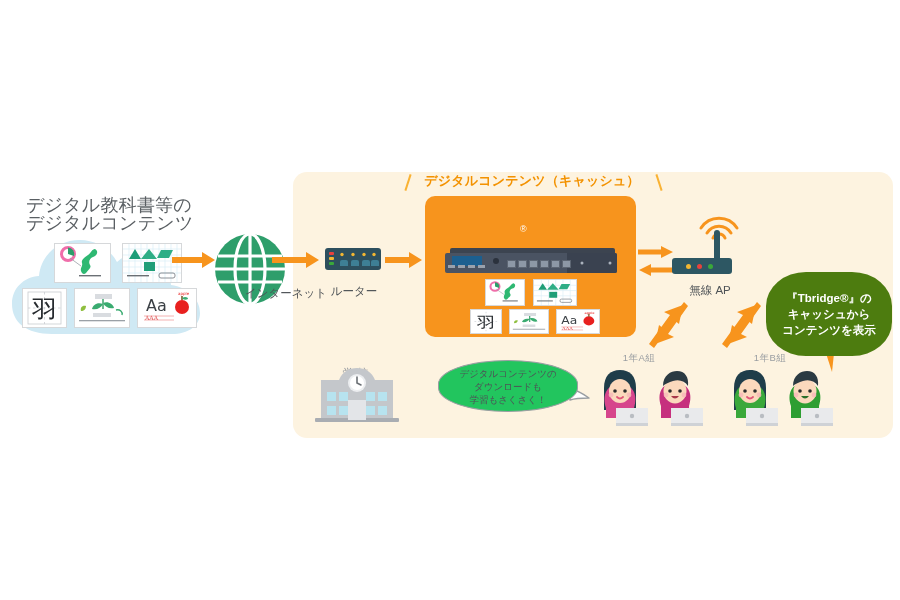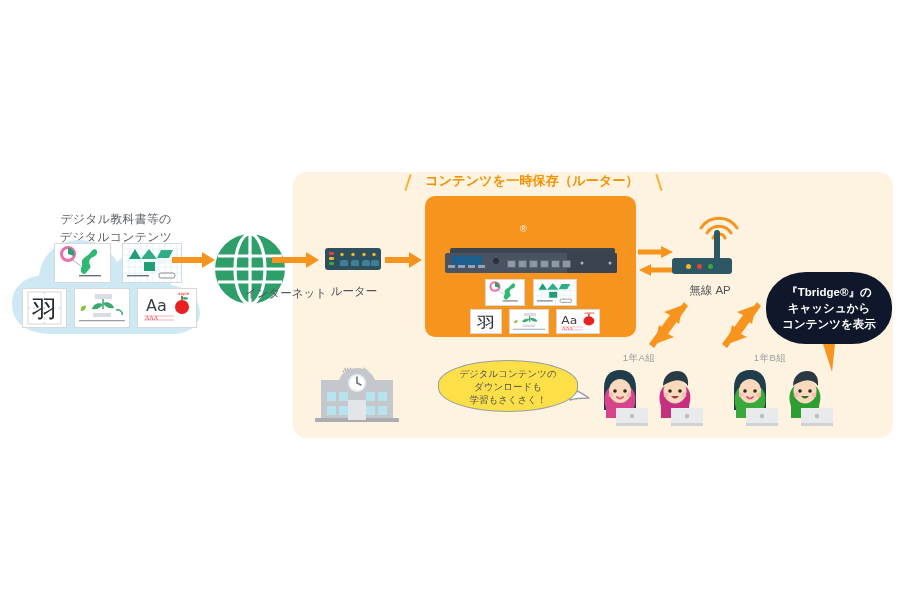--- a/index.html
+++ b/index.html
@@ -28,24 +28,24 @@
     height: 266px;
     background: #fdf3e0;
     border-radius: 14px;
   }
 
   
   #cloud-group { left: 8px; top: 196px; width: 205px; height: 150px; }
   #cloud-label {
     position: absolute;
     left: 18px;
-    top: 14px;
+    top: 0px;
     width: 180px;
-    text-align: center;
-    font-size: 12px;
+    text-align: left;
+    font-size: 18px;
     line-height: 18px;
     color: #5a5f63;
     letter-spacing: 0.2px;
     white-space: pre-line;
   }
   #cloud-thumbs { position: absolute; left: 14px; top: 47px; width: 180px; }
   .thumb {
     position: absolute;
     background: #ffffff;
     border: 1px solid #d6d8da;
@@ -168,22 +168,22 @@
     text-align: center;
     font-size: 11.5px;
     color: #4d5256;
   }
 
   
   #balloon-right {
     left: 766px;
     top: 272px;
     width: 126px;
-    height: 72px;
-    background: #0f172a;
+    height: 84px;
+    background: #4d7c0f;
     border-radius: 40px / 34px;
     display: flex;
     align-items: center;
     justify-content: center;
   }
   #balloon-right-text {
     font-size: 11.5px;
     font-weight: bold;
     line-height: 16px;
     color: #ffffff;
@@ -212,21 +212,21 @@
     margin-top: 16px;
   }
   #school-group { left: 311px; top: 366px; width: 92px; height: 58px; }
 
   
   #balloon-left {
     left: 438px;
     top: 360px;
     width: 140px;
     height: 52px;
-    background: #fde047;
+    background: #22c55e;
     border: 1.4px solid #9a9ea2;
     border-radius: 50% / 46%;
     display: flex;
     align-items: center;
     justify-content: center;
     box-sizing: border-box;
   }
   #balloon-left-text {
     font-size: 9.5px;
     line-height: 13px;
@@ -366,21 +366,21 @@
       <circle cx="36" cy="3.5" r="1.7" fill="#f2b632"></circle>
     </svg>
   </div>
   <div class="abs" id="router-label">ルーター</div>
 
   <svg class="abs" style="left:385px; top:252px;" width="38" height="16" viewBox="0 0 38 16">
     <path d="M0 5h24V0l13 8-13 8v-5H0z" fill="#f7941d"></path>
   </svg>
 
   <div class="abs caption-slash" style="left:407px; transform:rotate(18deg);"></div>
-  <div class="abs" id="tbridge-caption">コンテンツを一時保存（ルーター）</div>
+  <div class="abs" id="tbridge-caption">デジタルコンテンツ（キャッシュ）</div>
   <div class="abs caption-slash" style="left:658px; transform:rotate(-18deg);"></div>
 
   <div class="abs" id="tbridge-card">
     <div id="tbridge-logo-mark">®</div>
 
     <div id="appliance">
       <div id="appliance-top"></div>
       <div id="appliance-face"></div>
       <div id="appliance-right"></div>
       <div id="appliance-lcd"></div>

